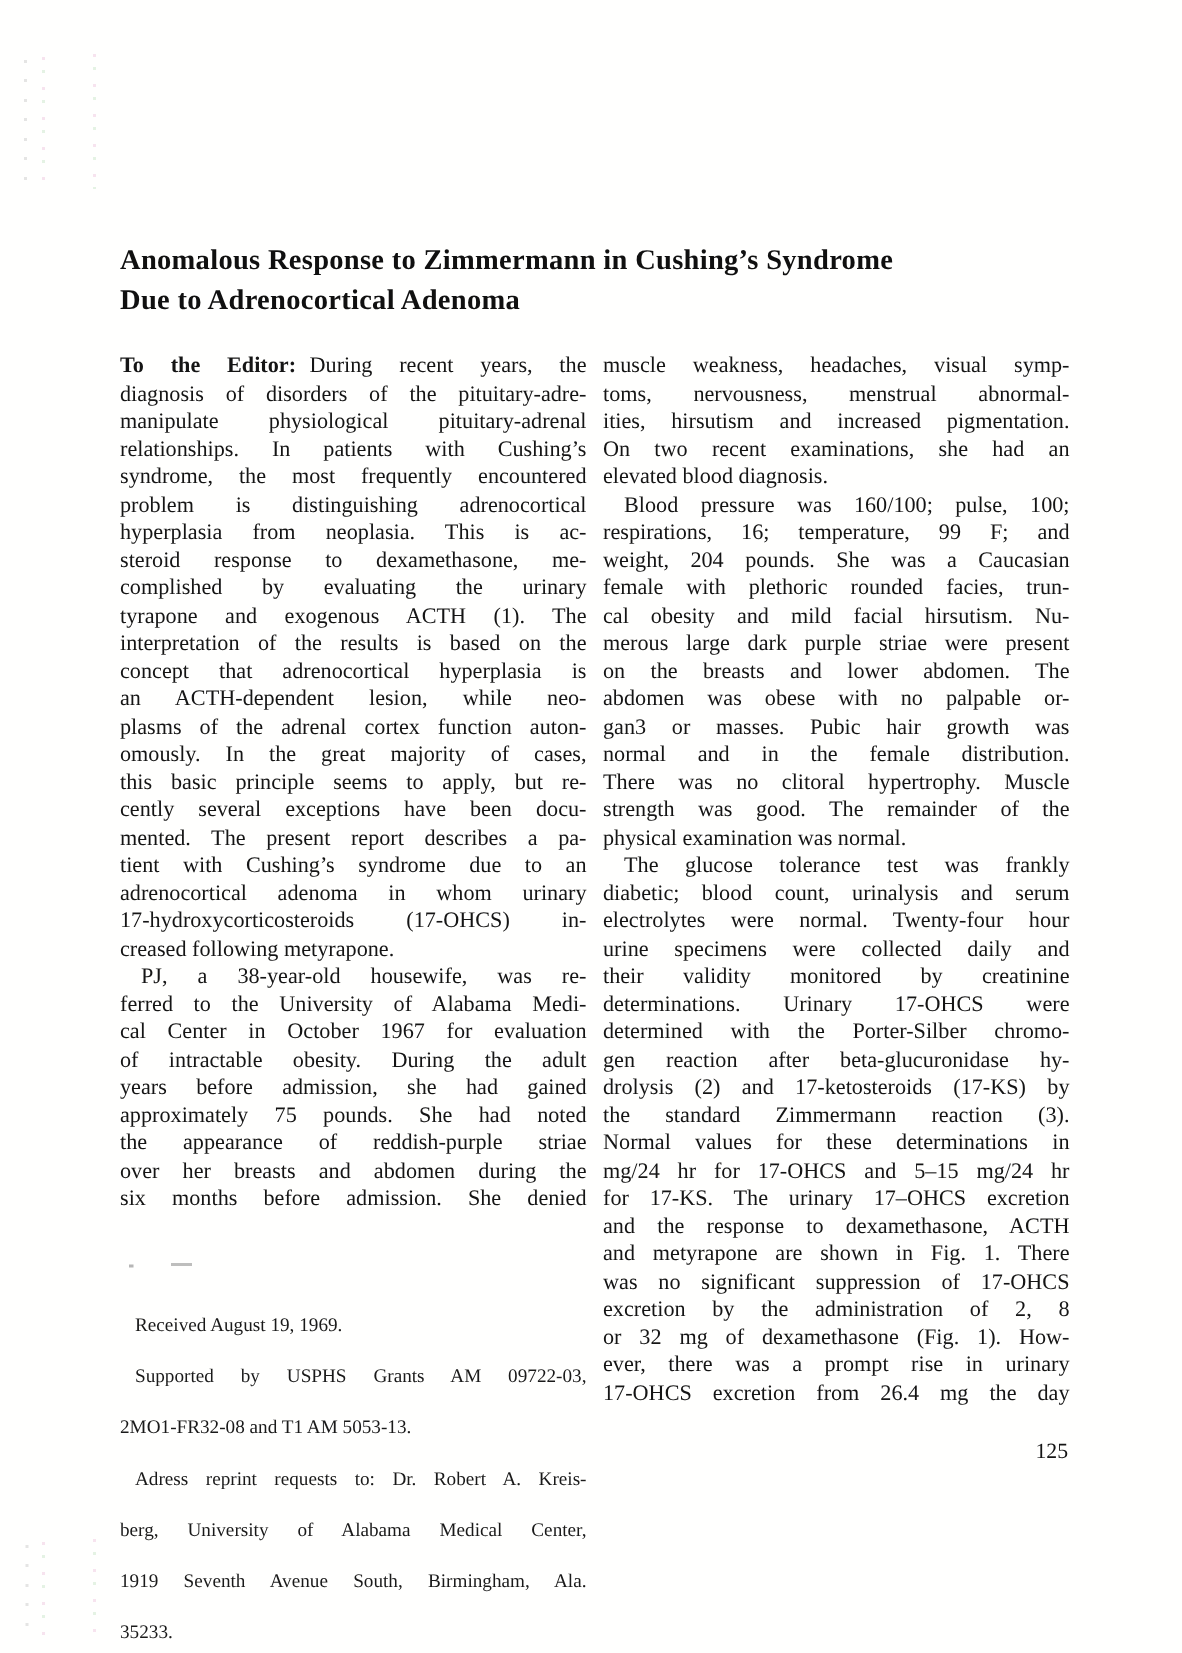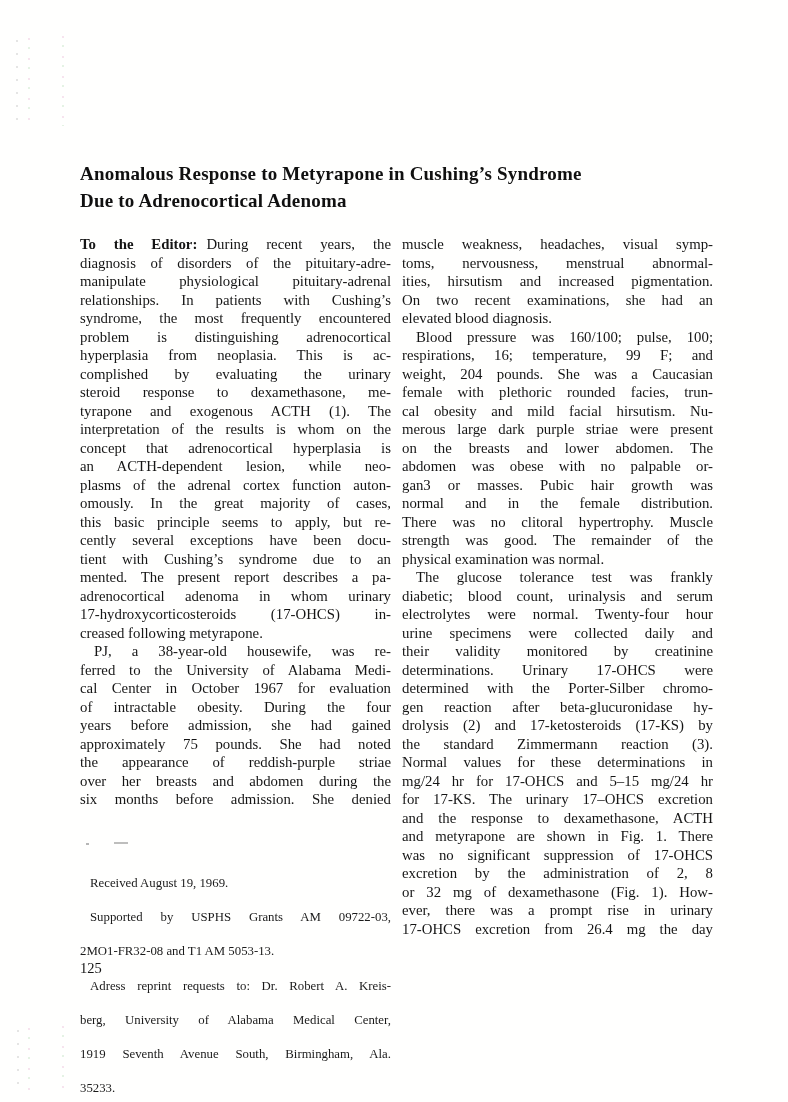--- a/index.html
+++ b/index.html
@@ -63,21 +63,21 @@
     color: #1a1a1a;
   }
   .footnote .tline { height: 14.2px; margin-top: 20px; }
   .footnote .tline.indent { text-indent: 10px; }
 
   .pagenum {
     position: absolute;
     left: 80px;
     top: 960px;
     width: 632px;
-    text-align: left;
+    text-align: right;
     font-size: 14.5px;
     color: #141414;
   }
 
   
   .dotcol {
     position: absolute;
     width: 2px;
     opacity: 0.55;
   }
@@ -119,51 +119,51 @@
 
   <div class="dotcol gray" style="left:16px; top:40px;  height:80px;"></div>
   <div class="dotcol mix" style="left:28px; top:38px;  height:84px;"></div>
   <div class="dotcol mix" style="left:62px; top:36px;  height:90px;"></div>
 
   <div class="dotcol gray" style="left:17px; top:1030px; height:58px;"></div>
   <div class="dotcol mix" style="left:28px; top:1028px; height:62px;"></div>
   <div class="dotcol mix" style="left:62px; top:1026px; height:64px;"></div>
 
   <div class="title">
-    <div>Anomalous Response to Metyrapone in Cushing’s Syndrome</div>
+    <div>Anomalous Response to Zimmermann in Cushing’s Syndrome</div>
     <div>Due to Adrenocortical Adenoma</div>
   </div>
 
   <div class="col left">
       <div class="tline"><span class="lead-bold">To the Editor:</span>During recent years, the</div>
       <div class="tline">diagnosis of disorders of the pituitary-adre-</div>
       <div class="tline">manipulate physiological pituitary-adrenal</div>
       <div class="tline">relationships. In patients with Cushing’s</div>
       <div class="tline">syndrome, the most frequently encountered</div>
       <div class="tline">problem is distinguishing adrenocortical</div>
       <div class="tline">hyperplasia from neoplasia. This is ac-</div>
+      <div class="tline">steroid response to dexamethasone, me-</div>
       <div class="tline">complished by evaluating the urinary</div>
-      <div class="tline">steroid response to dexamethasone, me-</div>
       <div class="tline">tyrapone and exogenous ACTH (1). The</div>
-      <div class="tline">interpretation of the results is whom on the</div>
+      <div class="tline">interpretation of the results is based on the</div>
       <div class="tline">concept that adrenocortical hyperplasia is</div>
       <div class="tline">an ACTH-dependent lesion, while neo-</div>
       <div class="tline">plasms of the adrenal cortex function auton-</div>
       <div class="tline">omously. In the great majority of cases,</div>
       <div class="tline">this basic principle seems to apply, but re-</div>
       <div class="tline">cently several exceptions have been docu-</div>
+      <div class="tline">mented. The present report describes a pa-</div>
       <div class="tline">tient with Cushing’s syndrome due to an</div>
-      <div class="tline">mented. The present report describes a pa-</div>
       <div class="tline">adrenocortical adenoma in whom urinary</div>
       <div class="tline">17-hydroxycorticosteroids (17-OHCS) in-</div>
       <div class="tline endp">creased following metyrapone.</div>
       <div class="tline indent">PJ, a 38-year-old housewife, was re-</div>
       <div class="tline">ferred to the University of Alabama Medi-</div>
       <div class="tline">cal Center in October 1967 for evaluation</div>
-      <div class="tline">of intractable obesity. During the four</div>
+      <div class="tline">of intractable obesity. During the adult</div>
       <div class="tline">years before admission, she had gained</div>
       <div class="tline">approximately 75 pounds. She had noted</div>
       <div class="tline">the appearance of reddish-purple striae</div>
       <div class="tline">over her breasts and abdomen during the</div>
       <div class="tline">six months before admission. She denied</div>
     </div>
   <div class="col right">
       <div class="tline">muscle weakness, headaches, visual symp-</div>
       <div class="tline">toms, nervousness, menstrual abnormal-</div>
       <div class="tline">ities, hirsutism and increased pigmentation.</div>

